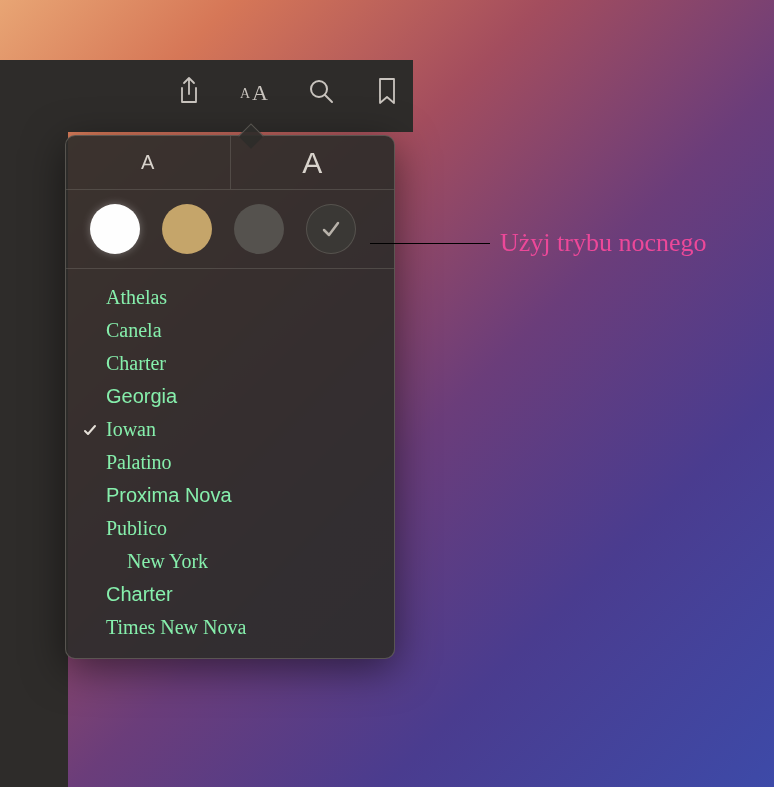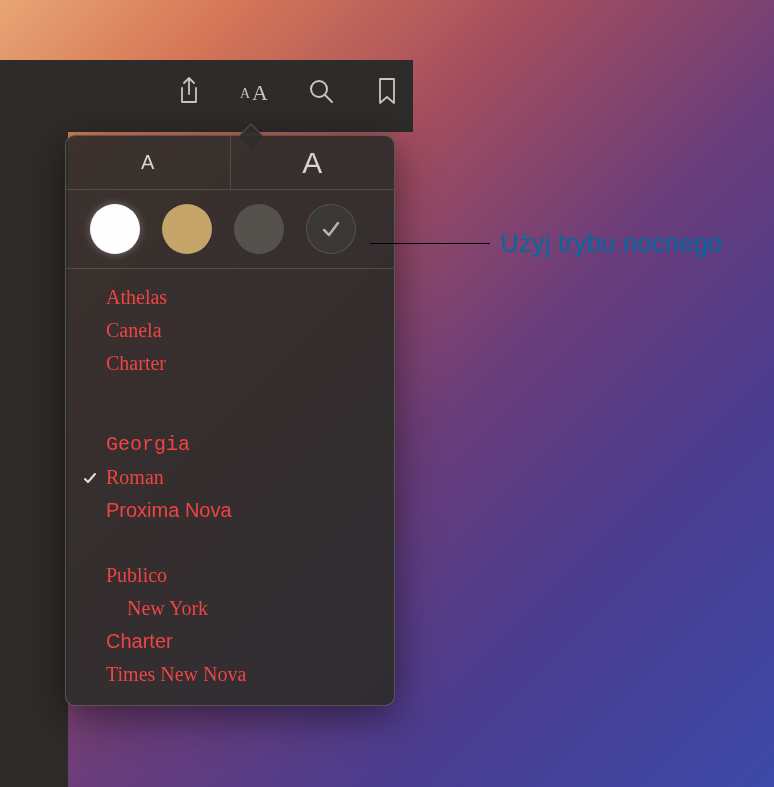--- a/index.html
+++ b/index.html
@@ -125,59 +125,59 @@
       border: 1px solid rgba(130,125,118,0.4);
     }
     .font-list {
       padding: 12px 0 0 0;
     }
     .font-item {
       display: flex;
       align-items: center;
       padding: 5px 24px 5px 16px;
       cursor: pointer;
-      color: #ef4444;
+      color: #86efac;
       font-size: 20px;
     }
     .font-check {
       width: 24px;
       display: flex;
       align-items: center;
       color: #e5e0d8;
     }
     .font-name {
       flex: 1;
     }
     .f-athelas { font-family: Georgia, serif; }
     .f-canela { font-family: Georgia, serif; }
     .f-charter { font-family: Charter, Georgia, serif; }
-    .f-georgia { font-family: Liberation Mono, monospace; margin-top: 48px; }
+    .f-georgia { font-family: Liberation Sans, sans-serif; }
     .f-iowan { font-family: "Iowan Old Style", Georgia, serif; }
     .f-palatino { font-family: Palatino, serif; }
     .f-sf { font-family: -apple-system, sans-serif; }
     .f-proxima { font-family: -apple-system, sans-serif; }
-    .f-publico { font-family: Georgia, serif; margin-top: 32px; }
+    .f-publico { font-family: Georgia, serif; }
     .f-ny { font-family: "Times New Roman", serif; font-weight: 500; margin-left: 21px;}
     .f-seravek { font-family: -apple-system, sans-serif; }
     .f-tnr { font-family: "Times New Roman", serif; }
     .callout-line {
       position: absolute;
       top: 243px;
       left: 370px;
       width: 120px;
       height: 1px;
       background: #000;
     }
     .callout-label {
       position: absolute;
       top: 228px;
       left: 500px;
       font-size: 26px;
-      color: #0369a1;
-      font-family: Liberation Sans, sans-serif;
+      color: #ec4899;
+      font-family: Liberation Serif, serif;
     }
   </style>
 </head>
 <body>
 
 <div class="dark-bar"></div>
 <div class="left-strip"></div>
 
 <div class="toolbar">
   <div class="toolbar-btn">
@@ -244,21 +244,25 @@
       <div class="font-item">
         <span class="font-check"></span>
         <span class="font-name f-georgia">Georgia</span>
       </div>
       <div class="font-item">
         <span class="font-check">
           <svg width="16" height="16" viewBox="0 0 16 16" fill="none" stroke="currentColor" stroke-width="2">
             <path d="M3 9 L6 12 L13 4" stroke-linecap="round" stroke-linejoin="round"></path>
           </svg>
         </span>
-        <span class="font-name f-iowan">Roman</span>
+        <span class="font-name f-iowan">Iowan</span>
+      </div>
+      <div class="font-item">
+        <span class="font-check"></span>
+        <span class="font-name f-palatino">Palatino</span>
       </div>
       <div class="font-item">
         <span class="font-check"></span>
         <span class="font-name f-proxima">Proxima Nova</span>
       </div>
       <div class="font-item">
         <span class="font-check"></span>
         <span class="font-name f-publico">Publico</span>
       </div>
       <div class="font-item">

